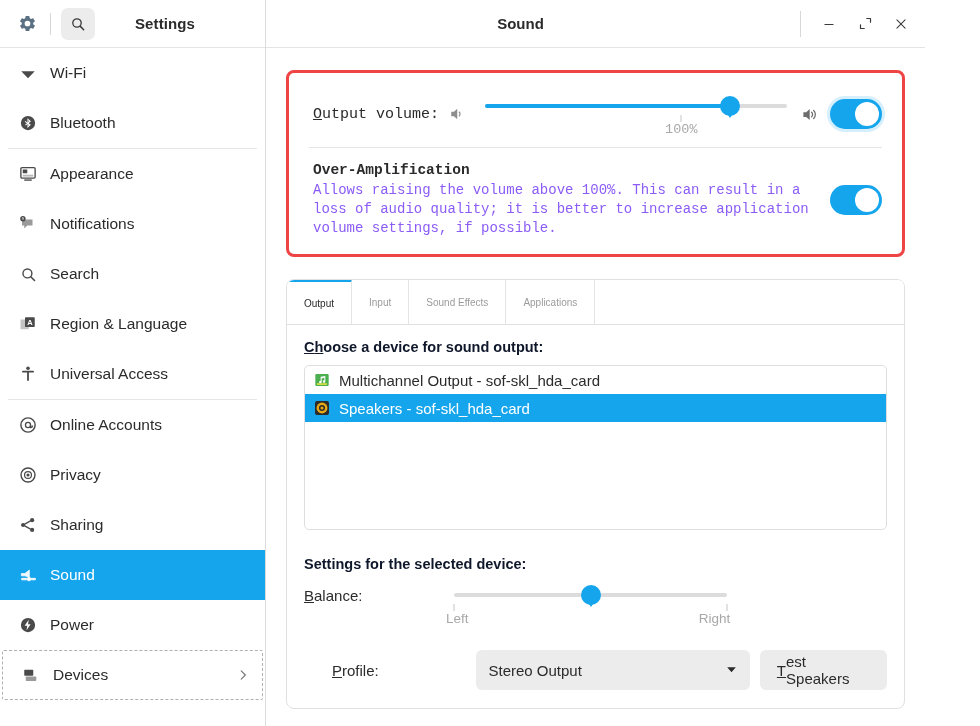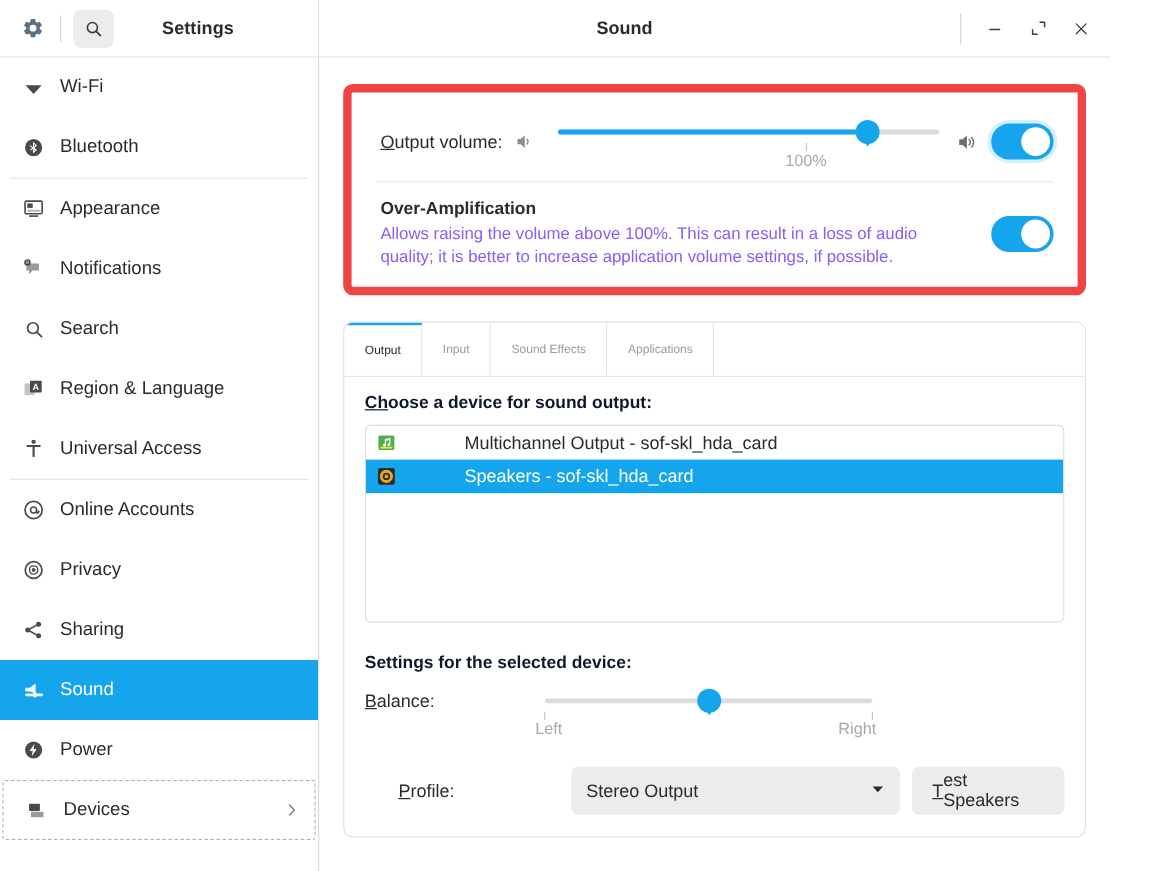--- a/index.html
+++ b/index.html
@@ -146,24 +146,25 @@
     color: #3a3a3a;
   }
 
   .content {
     flex: 1;
     padding: 22px 20px 0 20px;
     overflow: hidden;
   }
 
   .card {
-    border: 7px solid #ef4444;
+    border: 3px solid #ef4444;
     border-radius: 8px;
     background: #ffffff;
     overflow: hidden;
+    font-family: Liberation Mono, monospace;
   }
 
   
   .vol-row {
     display: flex;
     align-items: center;
     padding: 16px 20px 8px 24px;
     height: 74px;
   }
   .vol-label {
@@ -325,21 +326,20 @@
     background: #ffffff;
   }
   .devrow {
     height: 28px;
     display: flex;
     align-items: center;
     padding-left: 8px;
     font-size: 15px;
     color: #2b2b2b;
     cursor: pointer;
-    gap: 48px;
   }
   .devrow.selected { background: #15a5ec; color: #ffffff; }
   .dev-ico {
     width: 18px; height: 18px;
     margin-right: 8px;
     flex: 0 0 18px;
     display: flex; align-items: center; justify-content: center;
   }
 
   .sel-settings { margin-top: 26px; }

